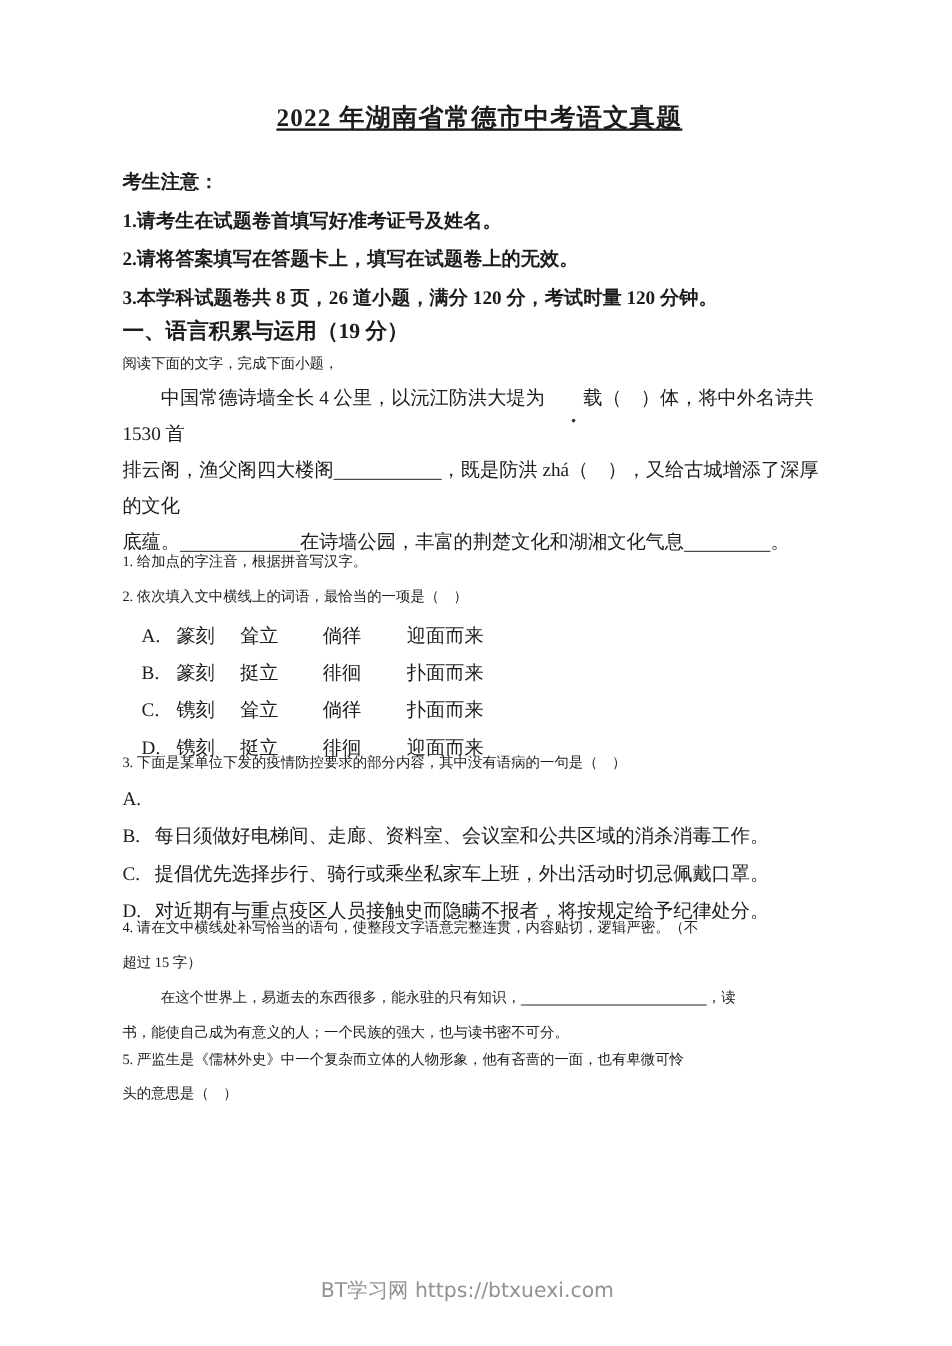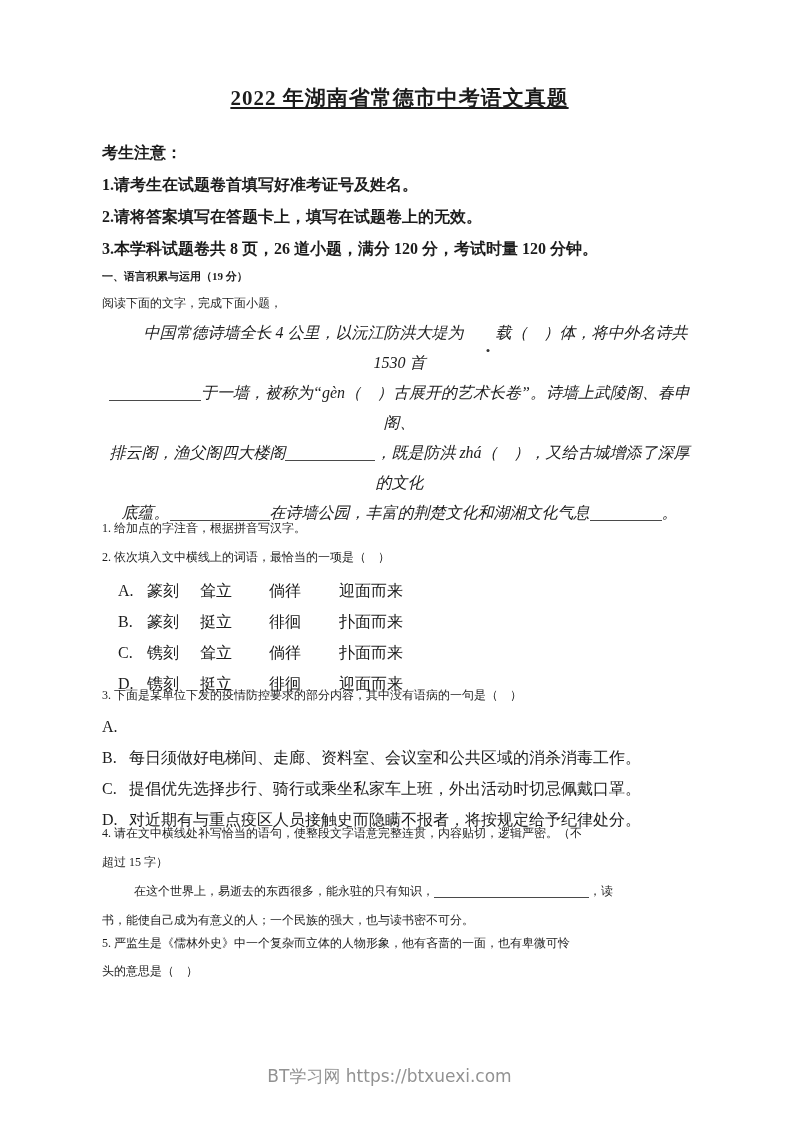--- a/index.html
+++ b/index.html
@@ -12,26 +12,26 @@
   }
   .page{position:relative;width:793px;height:1122px;background:#ffffff;}
   .content{padding:82px 96px 0 102px;}
 
   .title{
     font-size:21px;line-height:32px;font-weight:bold;
     text-align:center;margin:0;letter-spacing:1px;text-decoration:underline;
   }
   .notice p{margin:0;font-size:16px;line-height:32px;font-weight:bold;}
   .notice{margin-top:23px;}
-  .section-h{font-size:11px;line-height:30px;font-weight:bold;margin:-4px 0 0 0;}
+  .section-h{font-size:18px;line-height:30px;font-weight:bold;margin:-4px 0 0 0;}
 
   .ln{margin:0;font-size:12px;line-height:29px;}
   .intro{margin-top:-2px;}
 
-  .passage{font-style:italic;text-align:center;}
+  .passage{}
   .passage p{margin:0;font-size:16px;line-height:30px;}
   .indent{text-indent:32px;}
 
   .blank{
     display:inline-block;
     border-bottom:1px solid #4a4a4a;
     height:14px;
     vertical-align:-3px;
   }
   .b92{width:92px;} .b90{width:90px;} .b100{width:100px;} .b72{width:72px;} .b155{width:155px;}
@@ -81,21 +81,20 @@
       <p>2.请将答案填写在答题卡上，填写在试题卷上的无效。</p>
       <p>3.本学科试题卷共 8 页，26 道小题，满分 120 分，考试时量 120 分钟。</p>
     </div>
 
     <h2 class="section-h">一、语言积累与运用（19 分）</h2>
 
     <p class="ln intro">阅读下面的文字，完成下面小题，</p>
 
     <div class="passage">
       <p class="indent"><span>中国常德诗墙全长 4 公里，以沅江防洪大堤为</span><span class="dot-under">载</span><span>（　）体，将中外名诗共 1530 首</span></p>
-      <p><span class="blank b92"></span><span>于一墙，被称为“gèn（　）古展开的艺术长卷”。诗墙上武陵阁、春申阁、</span></p>
       <p><span>排云阁，渔父阁四大楼阁</span><span class="blank b90"></span><span>，既是防洪 zhá（　），又给古城增添了深厚的文化</span></p>
       <p><span>底蕴。</span><span class="blank b100"></span><span>在诗墙公园，丰富的荆楚文化和湖湘文化气息</span><span class="blank b72"></span><span>。</span></p>
     </div>
 
     <p class="ln q1">1. 给加点的字注音，根据拼音写汉字。</p>
 
     <p class="ln">2. 依次填入文中横线上的词语，最恰当的一项是（　）</p>
     <div class="q2opts">
       <div class="q2row">
         <span class="olabel">A.</span>

